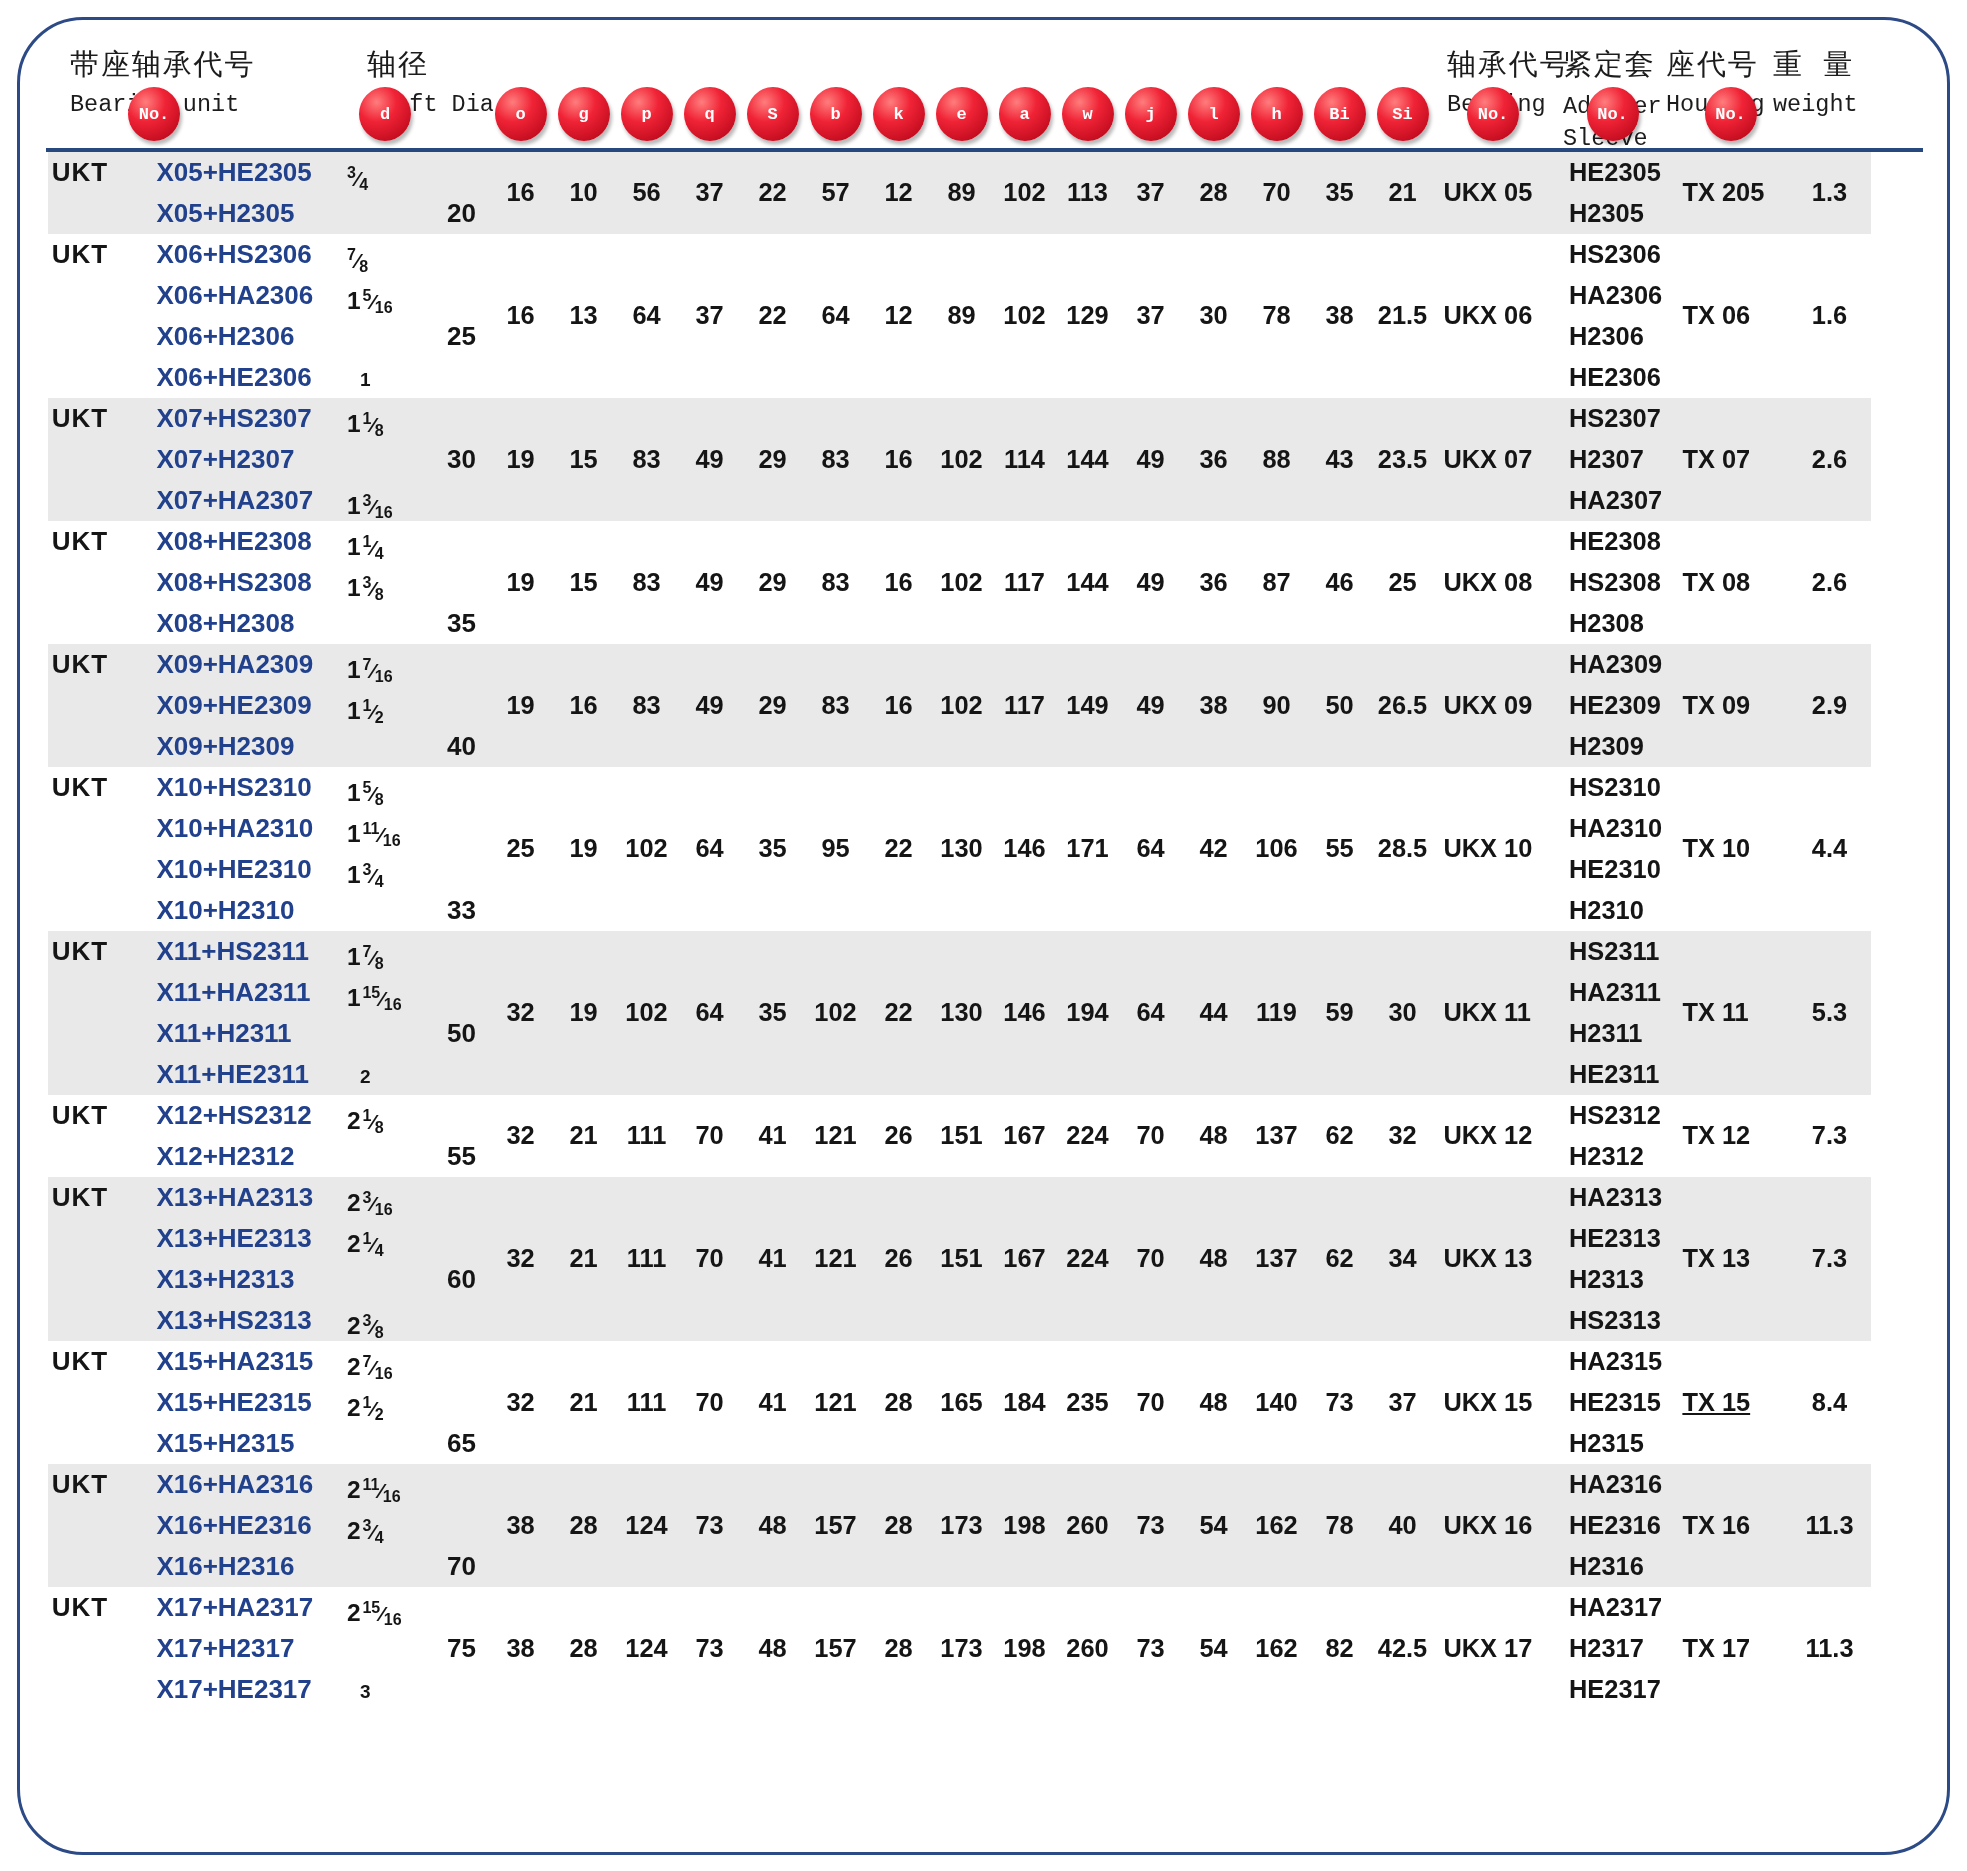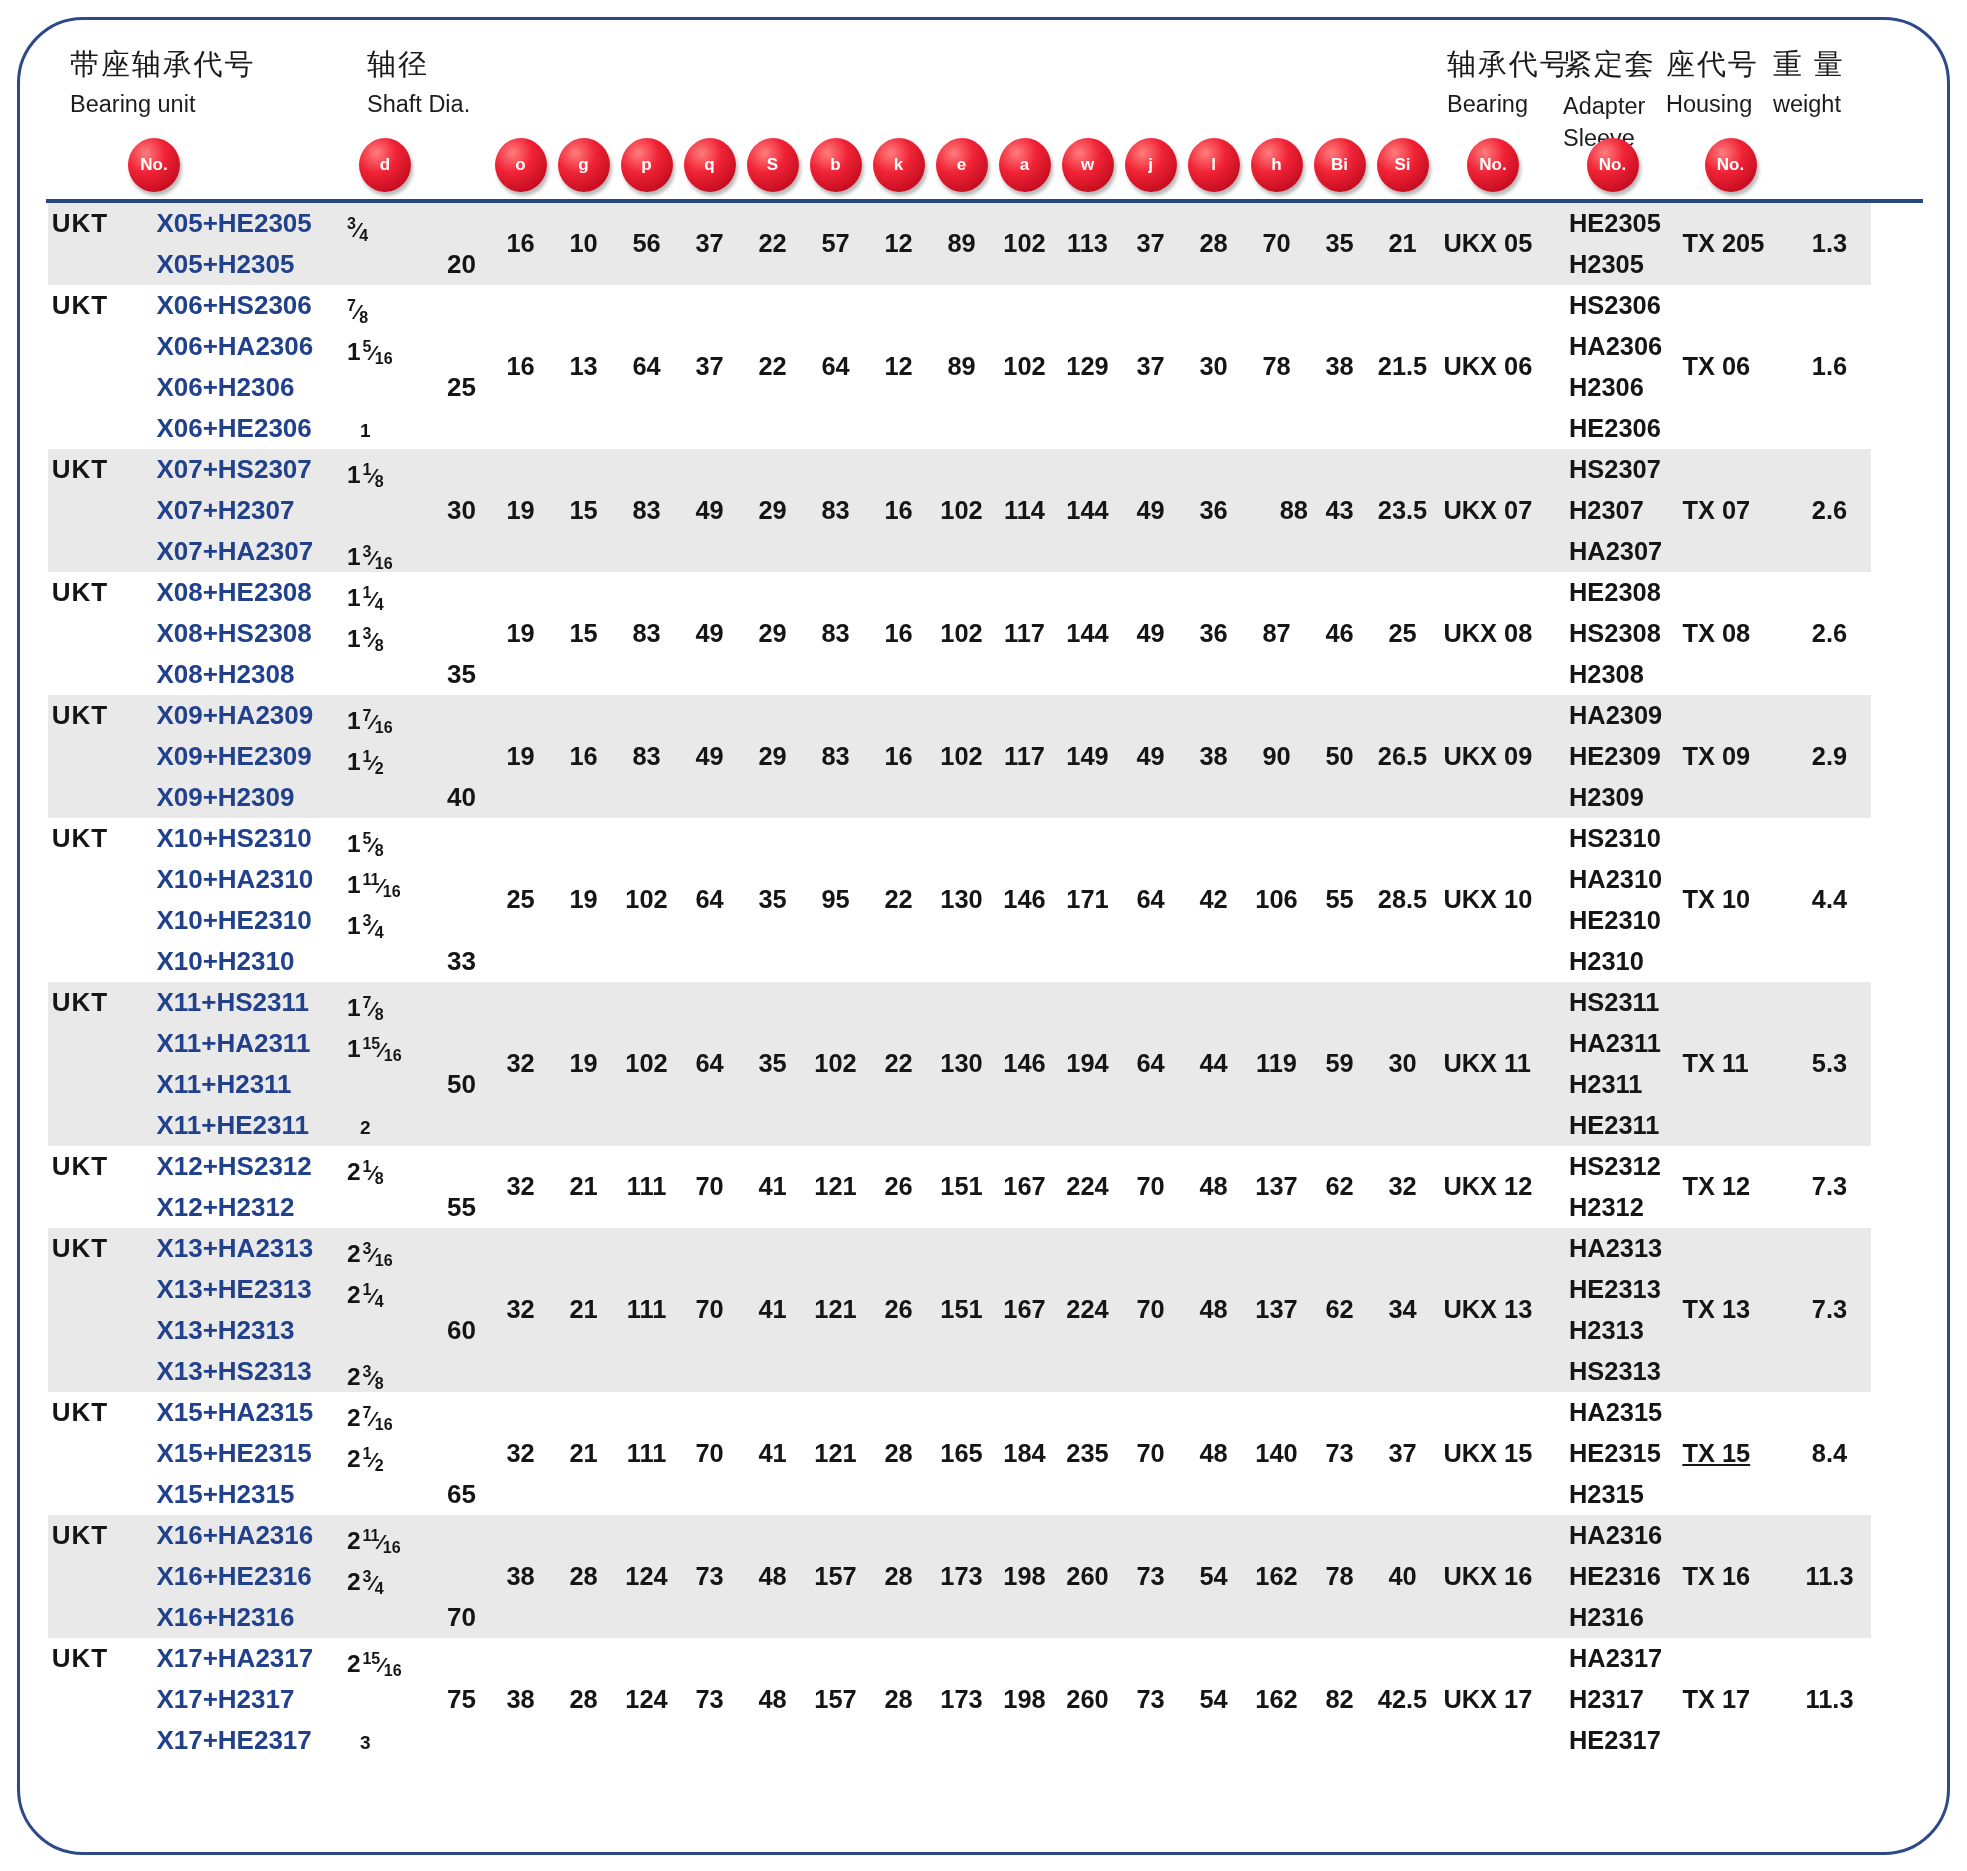--- a/index.html
+++ b/index.html
@@ -5,21 +5,21 @@
   * { box-sizing: border-box; }
   html,body { margin:0; padding:0; }
   body {
     width:1967px; height:1872px; background:#ffffff; position:relative;
     font-family:"Liberation Sans","DejaVu Sans",sans-serif; color:#111;
   }
   .card {
     position:absolute; inset:17px; background:#fff;
     border:3.8px solid #2c4a85; border-radius:66px; overflow:hidden;
   }
-  .header-zone { position:relative; height:179px; }
+  .header-zone { position:relative; height:128px;font-family:Liberation Mono, monospace; }
   .hdr-label { position:absolute; top:24.5px; white-space:nowrap; }
   .hdr-label .zh { font-size:29px; letter-spacing:1.9px; color:#1c1c1c; }
   .hdr-label .en { font-size:23.5px; margin-top:6.6px; color:#1c1c1c; }
   .hdr-label.wrap { white-space:normal; }
   .hdr-label.wrap .en { max-width:113px; line-height:1.35; }
   .grid {
     display:grid;
     grid-template-columns:99px 198px 89px 55px repeat(15,63px) 118px 121px 115px 83px;
   }
   .badge-row { position:absolute; left:28px; bottom:5.6px; height:56px; align-items:center; width:1823px; }
@@ -225,21 +225,21 @@
         <div class="cell dim" style="grid-area: 1 / 7 / span 3;">83</div>
         <div class="cell dim" style="grid-area: 1 / 8 / span 3;">49</div>
         <div class="cell dim" style="grid-area: 1 / 9 / span 3;">29</div>
         <div class="cell dim" style="grid-area: 1 / 10 / span 3;">83</div>
         <div class="cell dim" style="grid-area: 1 / 11 / span 3;">16</div>
         <div class="cell dim" style="grid-area: 1 / 12 / span 3;">102</div>
         <div class="cell dim" style="grid-area: 1 / 13 / span 3;">114</div>
         <div class="cell dim" style="grid-area: 1 / 14 / span 3;">144</div>
         <div class="cell dim" style="grid-area: 1 / 15 / span 3;">49</div>
         <div class="cell dim" style="grid-area: 1 / 16 / span 3;">36</div>
-        <div class="cell dim" style="grid-area: 1 / 17 / span 3; text-align: right;">88</div>
+        <div class="cell dim" style="grid-area: 1 / 17 / span 3;">88</div>
         <div class="cell dim" style="grid-area: 1 / 18 / span 3;">43</div>
         <div class="cell dim" style="grid-area: 1 / 19 / span 3;">23.5</div>
         <div class="cell bearing span" style="grid-area: 1 / 20 / span 3;">UKX 07</div>
         <div class="cell sleeve" style="grid-area: 1 / 21;">HS2307</div>
         <div class="cell sleeve" style="grid-area: 2 / 21;">H2307</div>
         <div class="cell sleeve" style="grid-area: 3 / 21;">HA2307</div>
         <div class="cell housing span" style="grid-area: 1 / 22 / span 3;">TX 07</div>
         <div class="cell weight span" style="grid-area: 1 / 23 / span 3;">2.6</div>
       </div>
       <div class="group grid" style="grid-template-rows: repeat(3, 41px);">

